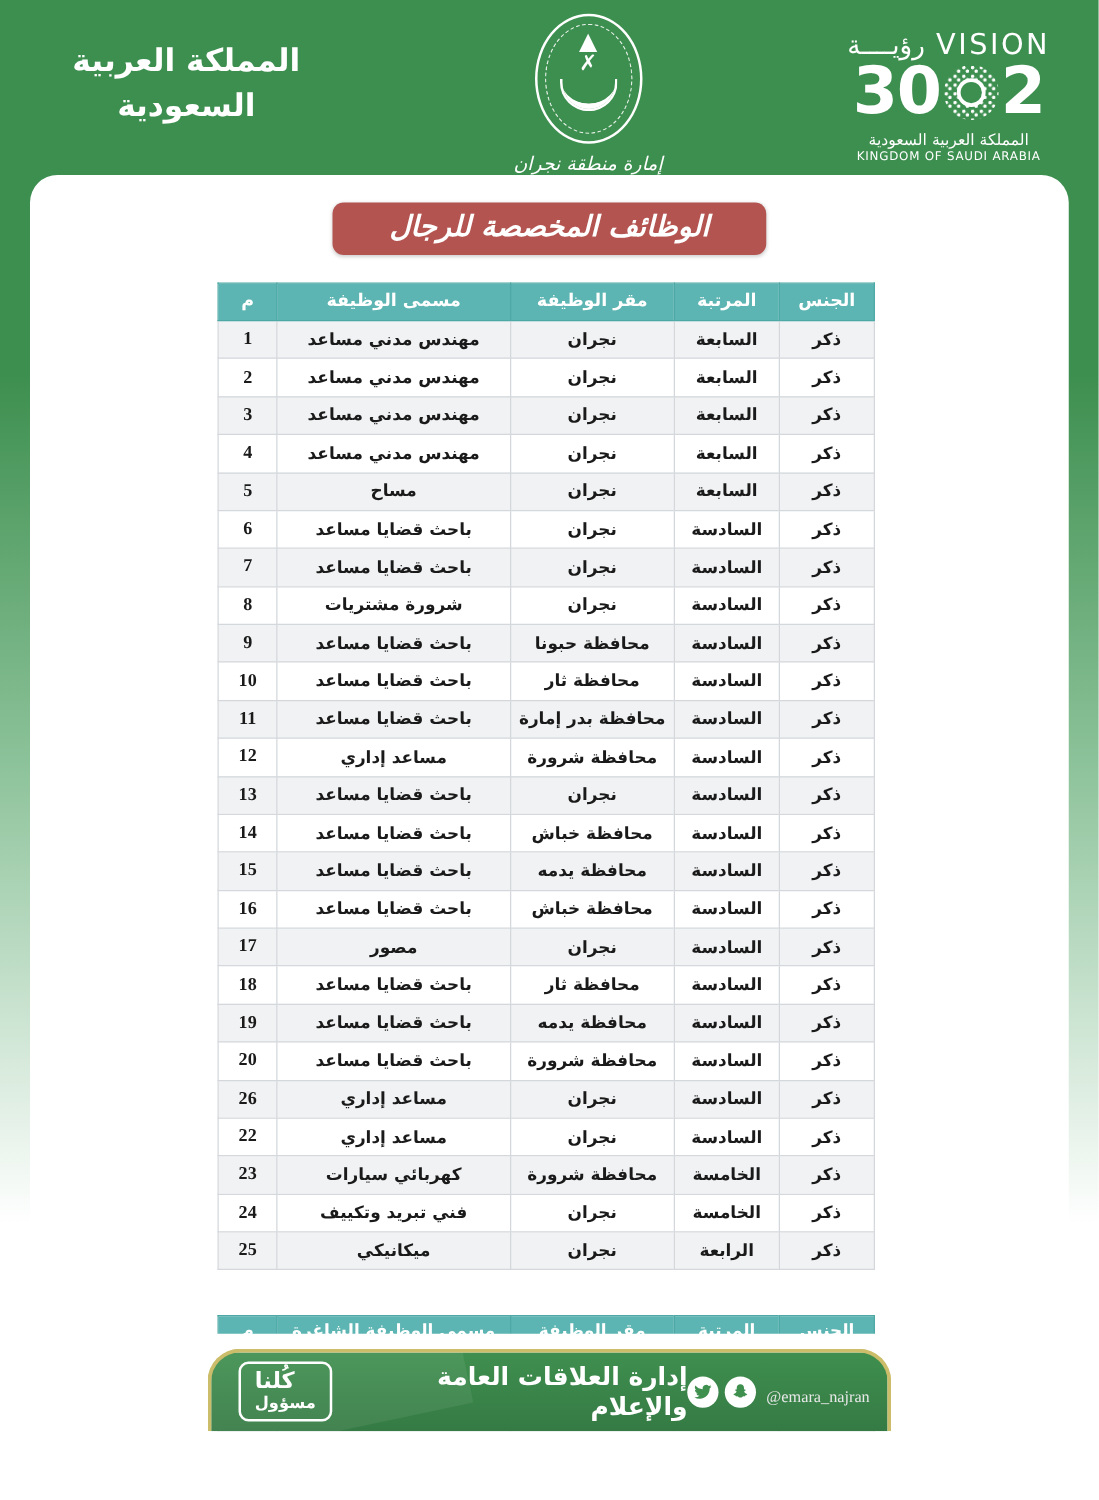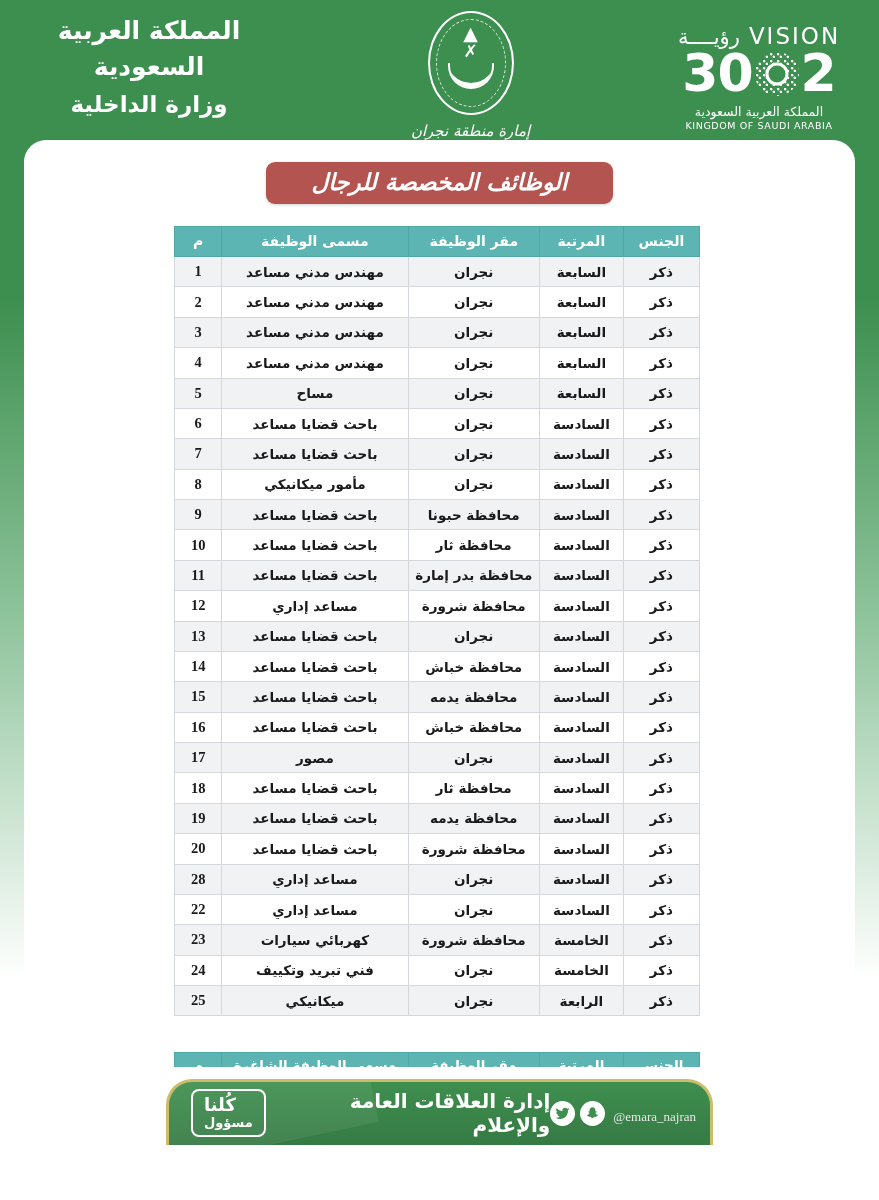--- a/index.html
+++ b/index.html
@@ -311,21 +311,20 @@
       <div class="emblem-circle">
         <div class="emblem-palm">▲</div>
         <div class="emblem-swords">✗</div>
         <div class="emblem-bowl"></div>
       </div>
       <div class="emirate-name">إمارة منطقة نجران</div>
     </div>
 
     <div class="ministry">
       <div class="ministry-l1">المملكة العربية السعودية</div>
-      <div class="ministry-l2">وزارة الداخلية</div>
     </div>
 
   </div>
 
   <div class="sheet">
 
     <div class="banner-wrap">
       <div class="banner">الوظائف المخصصة للرجال</div>
     </div>
 
@@ -389,21 +388,21 @@
               <td class="col-gender">ذكر</td>
               <td class="col-grade">السادسة</td>
               <td class="col-place">نجران</td>
               <td class="col-title">باحث قضايا مساعد</td>
               <td class="col-num num-cell">7</td>
             </tr>
             <tr>
               <td class="col-gender">ذكر</td>
               <td class="col-grade">السادسة</td>
               <td class="col-place">نجران</td>
-              <td class="col-title">مأمور ميكانيكي</td>
+              <td class="col-title">شرورة مشتريات</td>
               <td class="col-num num-cell">8</td>
             </tr>
             <tr>
               <td class="col-gender">ذكر</td>
               <td class="col-grade">السادسة</td>
               <td class="col-place">محافظة حبونا</td>
               <td class="col-title">باحث قضايا مساعد</td>
               <td class="col-num num-cell">9</td>
             </tr>
             <tr>
@@ -481,21 +480,21 @@
               <td class="col-grade">السادسة</td>
               <td class="col-place">محافظة شرورة</td>
               <td class="col-title">باحث قضايا مساعد</td>
               <td class="col-num num-cell">20</td>
             </tr>
             <tr>
               <td class="col-gender">ذكر</td>
               <td class="col-grade">السادسة</td>
               <td class="col-place">نجران</td>
               <td class="col-title">مساعد إداري</td>
-              <td class="col-num num-cell">28</td>
+              <td class="col-num num-cell">26</td>
             </tr>
             <tr>
               <td class="col-gender">ذكر</td>
               <td class="col-grade">السادسة</td>
               <td class="col-place">نجران</td>
               <td class="col-title">مساعد إداري</td>
               <td class="col-num num-cell">22</td>
             </tr>
             <tr>
               <td class="col-gender">ذكر</td>

